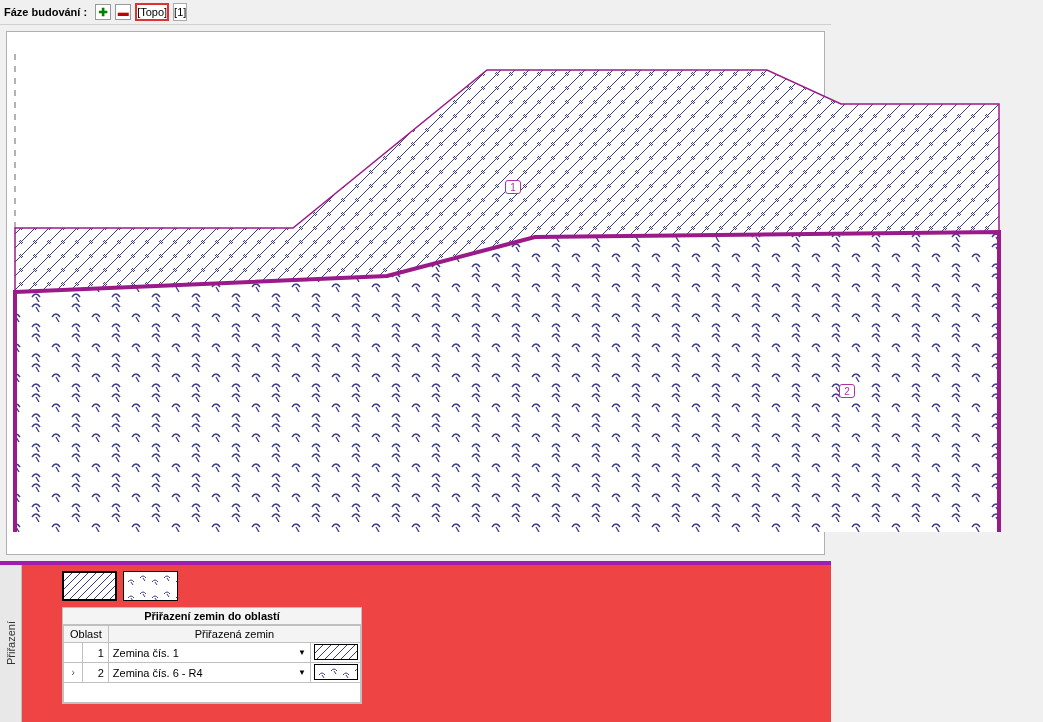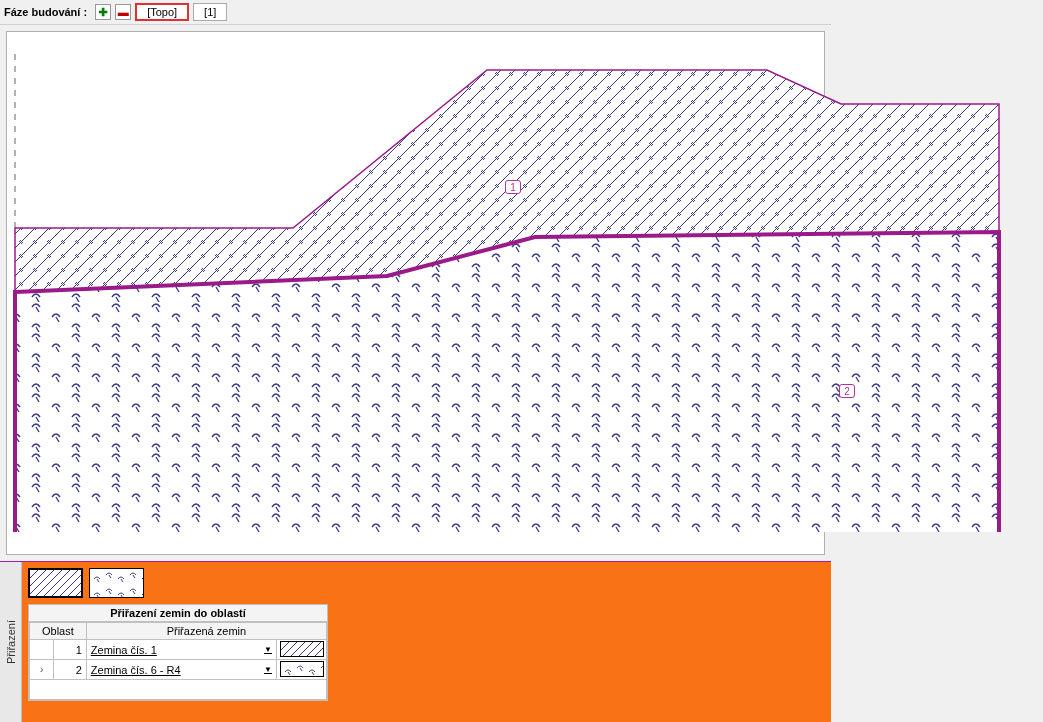--- a/index.html
+++ b/index.html
@@ -27,43 +27,44 @@
     width: 16px; height: 16px;
     display: flex; align-items: center; justify-content: center;
     border: 1px solid #999;
     background: #fff;
     cursor: pointer;
   }
   .btn-add { color: #008000; font-weight: bold; }
   .btn-remove { color: #c00000; font-weight: bold; }
   .stage-tab {
     height: 18px;
-    padding: 0 10px;
+    padding: 0 0;
     display: flex; align-items: center;
     background: #fff;
     cursor: pointer;
   }
   .stage-tab.active { border: 2px solid #e03030; }
   .stage-tab:not(.active) { border: 1px solid #aaa; }
 
   
   .canvas-wrap {
     flex: 0 0 524px;
     margin: 6px;
     background: #fff;
     border: 1px solid #b0b0b0;
     position: relative;
   }
 
   
   .bottom {
     flex: 1;
     display: flex;
-    border-top: 1px solid #a21caf;
-    background: #f97316;
+    border-top: 4px solid #a21caf;
+    background: #ef4444;
+    gap: 34px;
   }
   .side-tab {
     width: 22px;
     display: flex;
     align-items: center;
     justify-content: center;
     background: #e8e8e8;
     border-right: 1px solid #c0c0c0;
   }
   .side-tab .rot {
@@ -95,38 +96,37 @@
     font-weight: bold;
     padding: 2px 0;
     background: #f4f4f4;
     border-bottom: 1px solid #c0c0c0;
   }
   table.assign { width: 100%; border-collapse: collapse; }
   table.assign th {
     font-weight: normal;
     background: #f4f4f4;
     border: 1px solid #c0c0c0;
-    padding: 2px 12px;
+    padding: 2px 6px;
     text-align: center;
   }
   table.assign td {
     border: 1px solid #c0c0c0;
     padding: 0 2px;
     height: 20px;
   }
   .row-btn {
     width: 18px; text-align: center; cursor: pointer; font-size: 10px; color: #555;
   }
   .row-num { width: 24px; text-align: right; padding-right: 4px !important; }
   .soil-cell { position: relative; padding: 0 !important; }
   .soil-select {
     display: flex; align-items: center; justify-content: space-between;
     height: 18px; padding: 0 4px; cursor: pointer;
     background: #fff;
-    text-decoration: underline;
   }
   .dd-arrow { font-size: 8px; }
   .mini-swatch {
     width: 44px; height: 16px; border: 1px solid #000; display: inline-block;
   }
   .filler-row td { height: 48px; background: #fff; }
   svg.cross { width: 1000px; height: 500px; display: block; }
   .region-label {
     position: absolute;
     width: 16px; height: 14px;

